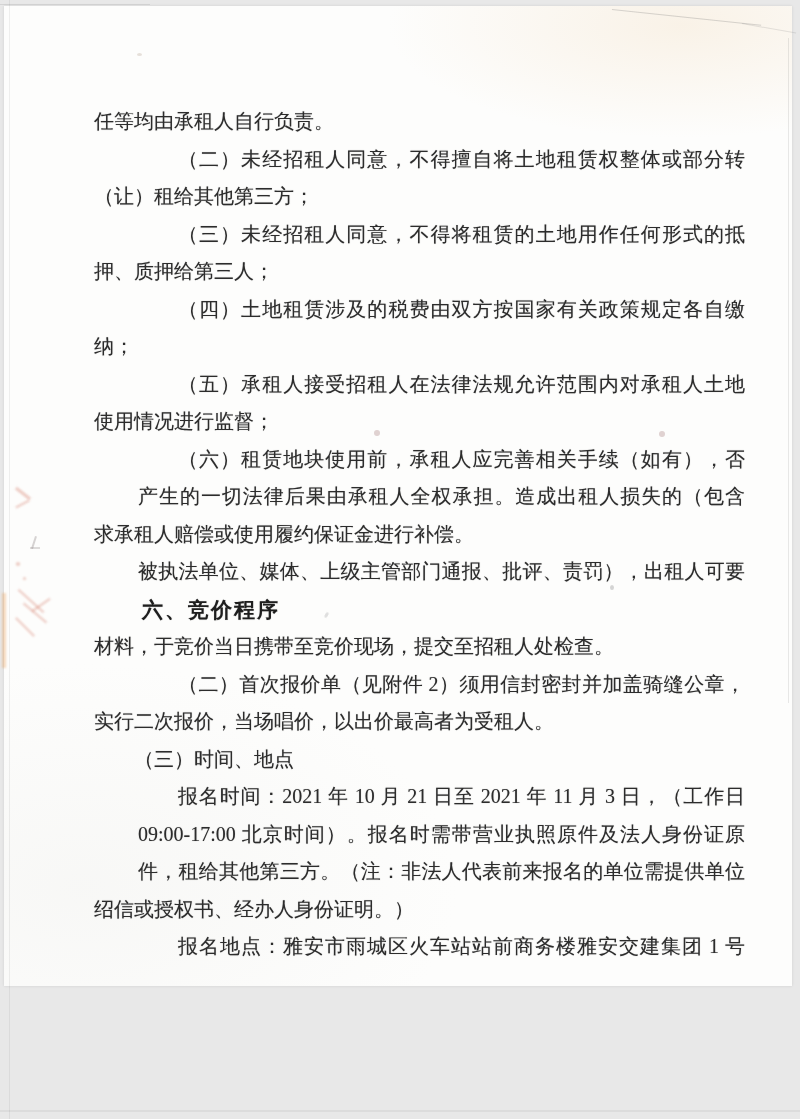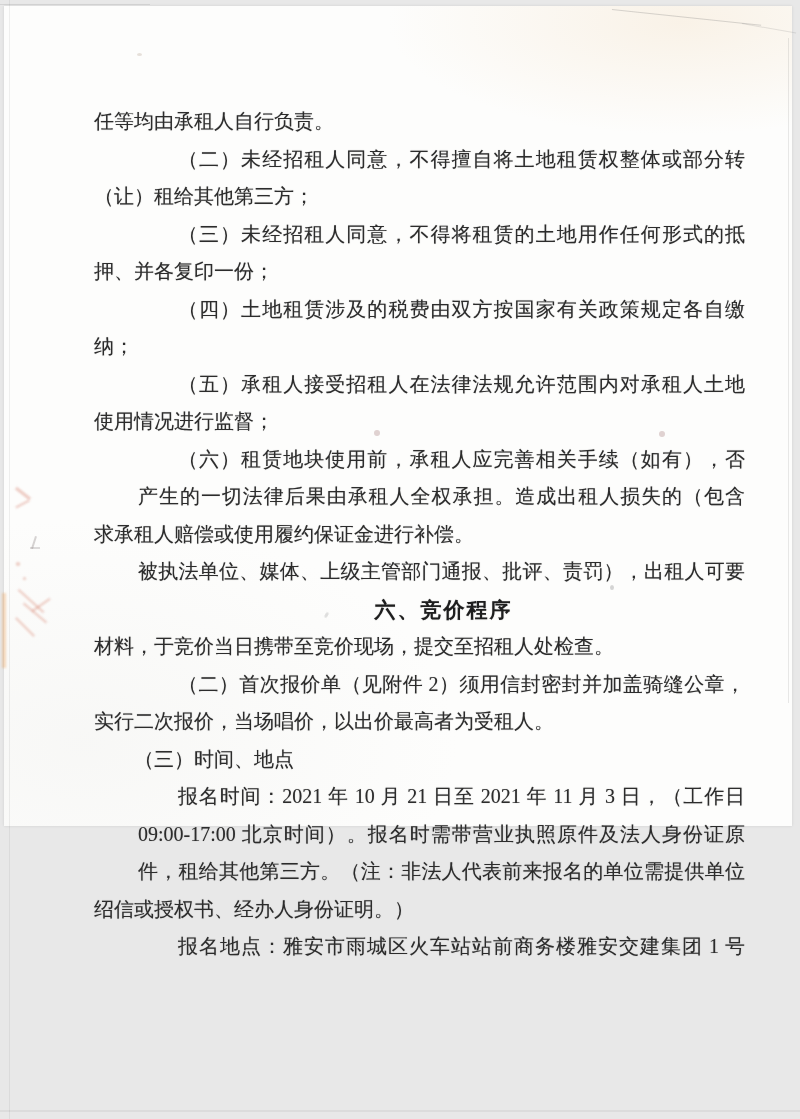--- a/index.html
+++ b/index.html
@@ -11,21 +11,21 @@
   *{box-sizing:border-box;}
   html,body{margin:0;padding:0;}
   body{
     width:800px;height:1119px;
     background:var(--background);
     overflow:hidden;
     position:relative;
     font-family:"Liberation Serif","DejaVu Serif",serif;
   }
   .paper{
-    position:absolute;left:4px;top:6px;width:788px;height:820px;
+    position:absolute;left:4px;top:6px;width:788px;height:980px;
     background-color:var(--paper);
     background-image:
       radial-gradient(ellipse 420px 160px at 86% 2%, rgba(246,233,214,0.55), rgba(246,233,214,0) 70%),
       radial-gradient(ellipse 500px 300px at 10% 90%, rgba(244,244,242,0.6), rgba(244,244,242,0) 75%);
     box-shadow:0 0 3px rgba(0,0,0,0.10);
   }
   .content{
     position:absolute;left:90px;top:97px;width:651px;
     color:var(--ink);
   }
@@ -42,21 +42,20 @@
     height:37.5px;overflow:hidden;margin-left:44px;
   }
   .line.indent{text-indent:40px;}
   .line.bold{
     font-family:"Liberation Sans","DejaVu Sans",sans-serif;
     font-weight:bold;
     font-size:21px;
     text-indent:48px;
     letter-spacing:2px;
     color:#1e1e1e;
-    text-align:center;
   }
   
   .artifact{position:absolute;pointer-events:none;}
   .edge-top-line{left:0;top:4px;width:150px;height:1px;background:rgba(140,140,140,0.22);}
   .edge-left-line{left:9px;top:0;width:1px;height:1119px;background:rgba(110,110,110,0.10);}
   .edge-right-line{left:788px;top:38px;width:1px;height:665px;background:rgba(100,100,100,0.14);}
   .crease{left:612px;top:9px;width:150px;height:1px;background:rgba(120,120,120,0.28);
     transform:rotate(6deg);transform-origin:left top;}
   .crease2{left:742px;top:23px;width:55px;height:1px;background:rgba(130,130,130,0.20);
     transform:rotate(10deg);transform-origin:left top;}
@@ -82,21 +81,21 @@
 </style>
 </head>
 <body>
 
 <div class="paper">
   <div class="content" id="doc-lines">
       <div class="line">任等均由承租人自行负责。</div>
       <div class="line indent just">（二）未经招租人同意，不得擅自将土地租赁权整体或部分转</div>
       <div class="line">（让）租给其他第三方；</div>
       <div class="line indent just">（三）未经招租人同意，不得将租赁的土地用作任何形式的抵</div>
-      <div class="line">押、并各复印一份；</div>
+      <div class="line">押、质押给第三人；</div>
       <div class="line indent just">（四）土地租赁涉及的税费由双方按国家有关政策规定各自缴</div>
       <div class="line">纳；</div>
       <div class="line indent just">（五）承租人接受招租人在法律法规允许范围内对承租人土地</div>
       <div class="line">使用情况进行监督；</div>
       <div class="line indent just">（六）租赁地块使用前，承租人应完善相关手续（如有），否则，</div>
       <div class="line just">产生的一切法律后果由承租人全权承担。造成出租人损失的（包含</div>
       <div class="line">求承租人赔偿或使用履约保证金进行补偿。</div>
       <div class="line just">被执法单位、媒体、上级主管部门通报、批评、责罚），出租人可要</div>
       <div class="line indent bold">六、竞价程序</div>
       <div class="line">材料，于竞价当日携带至竞价现场，提交至招租人处检查。</div>

